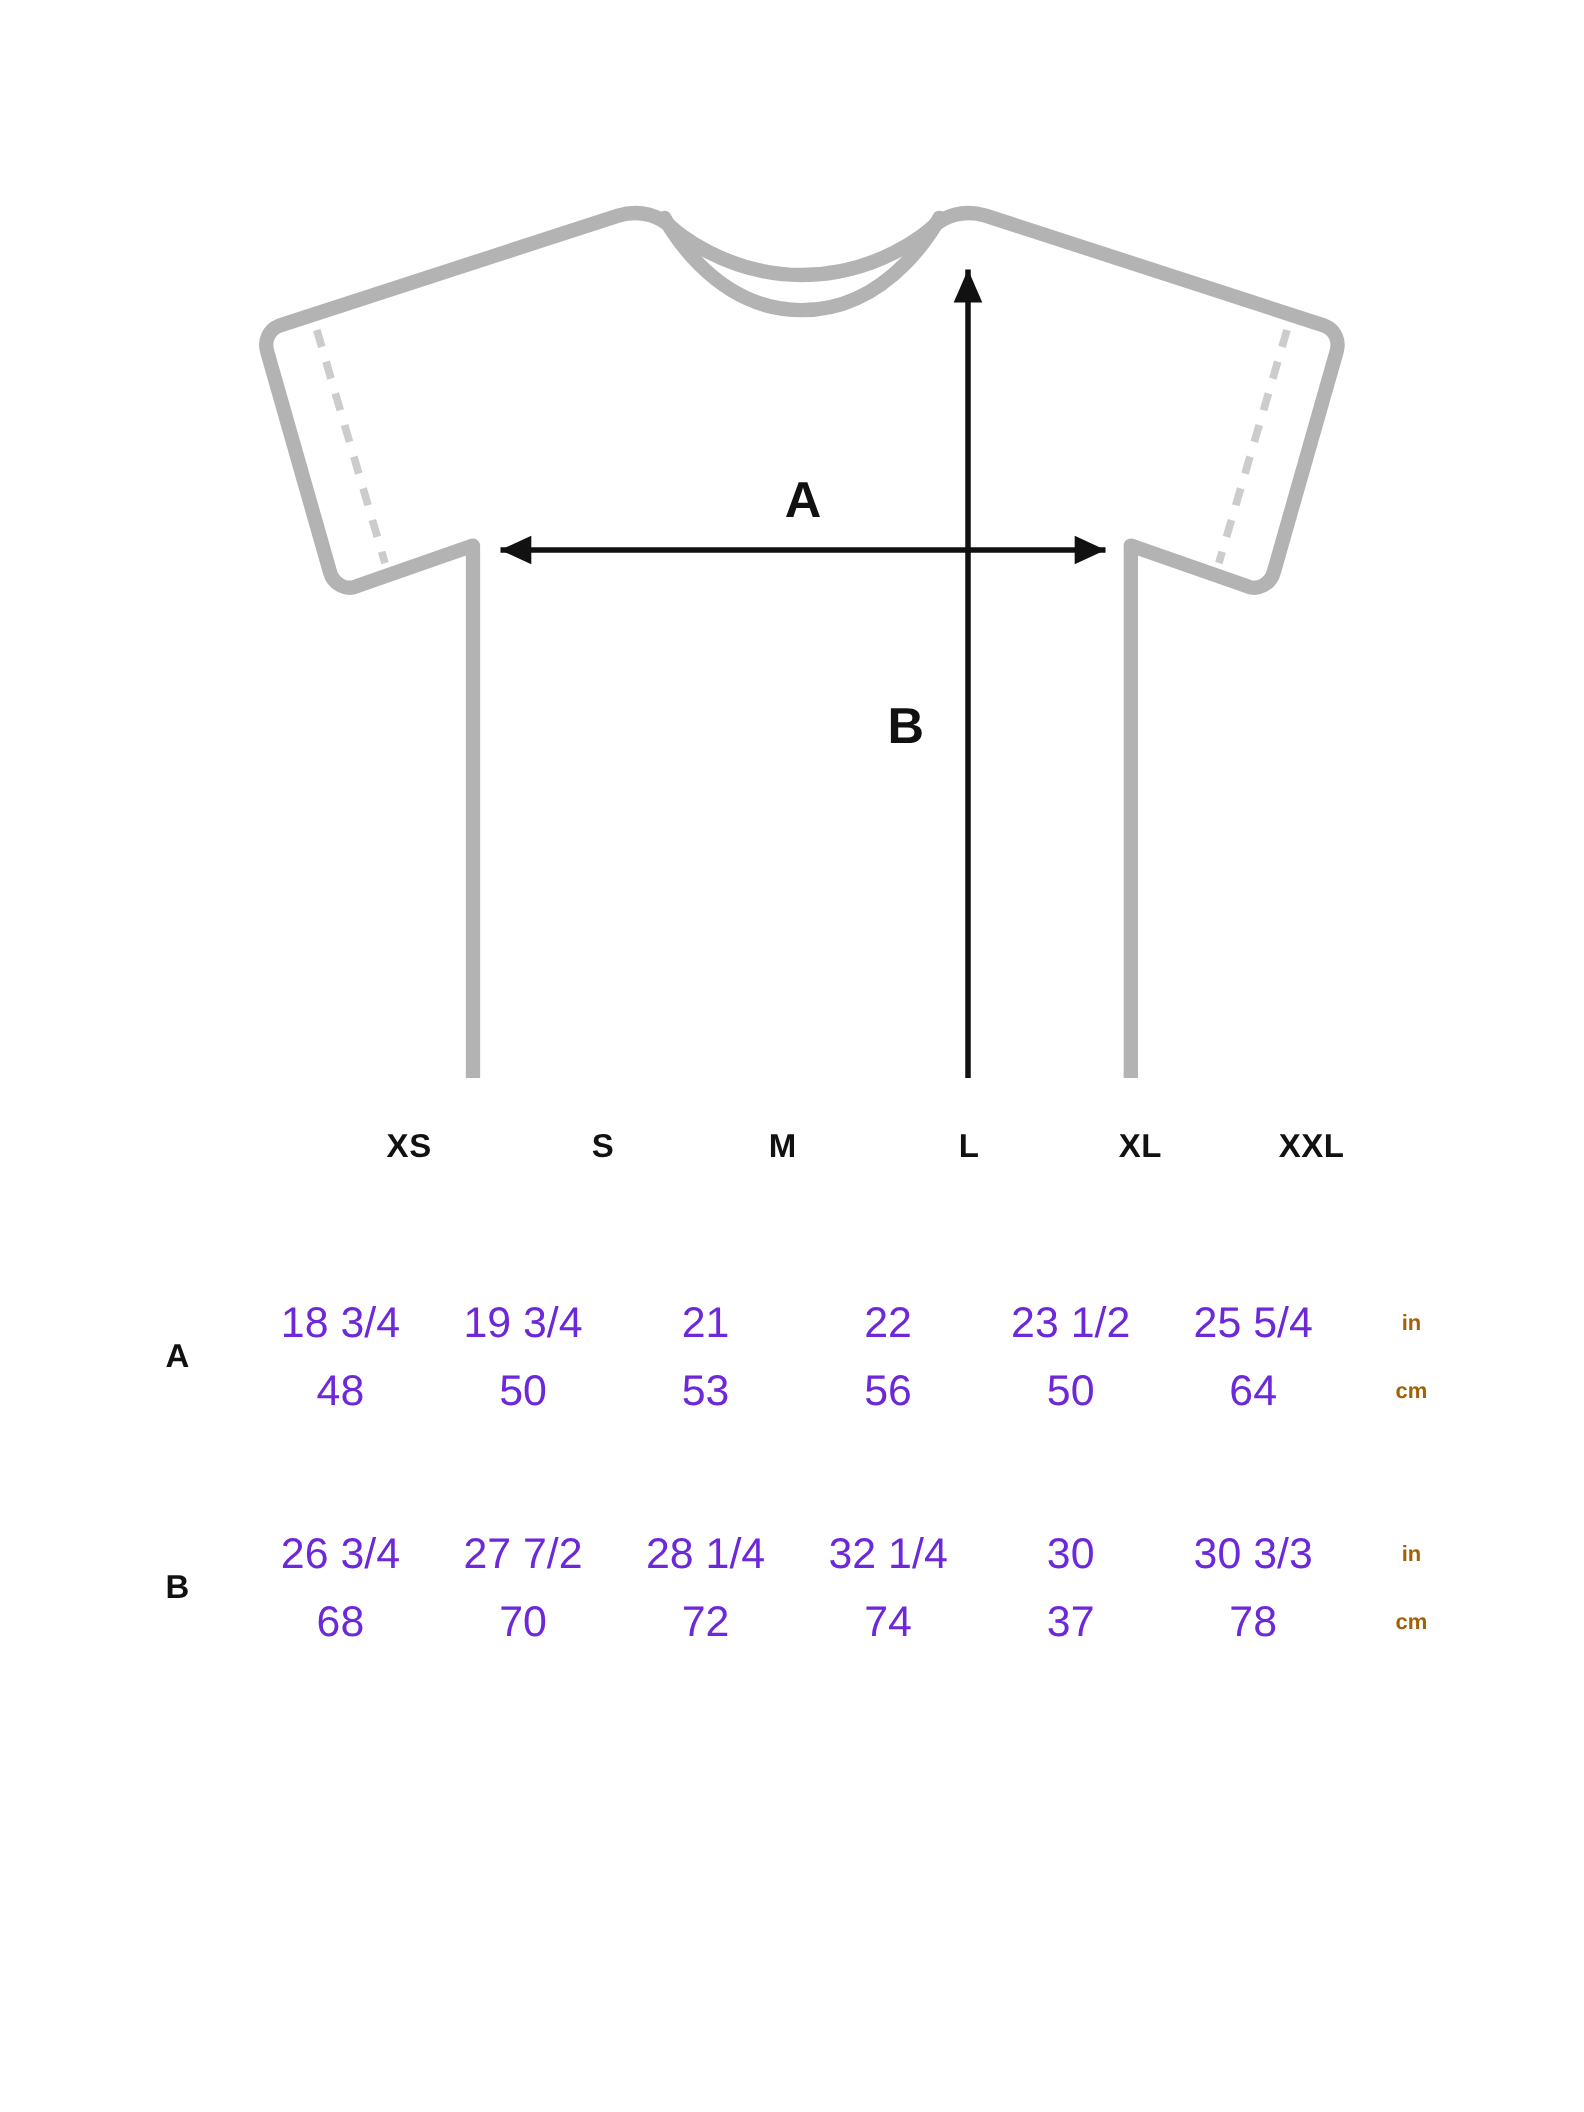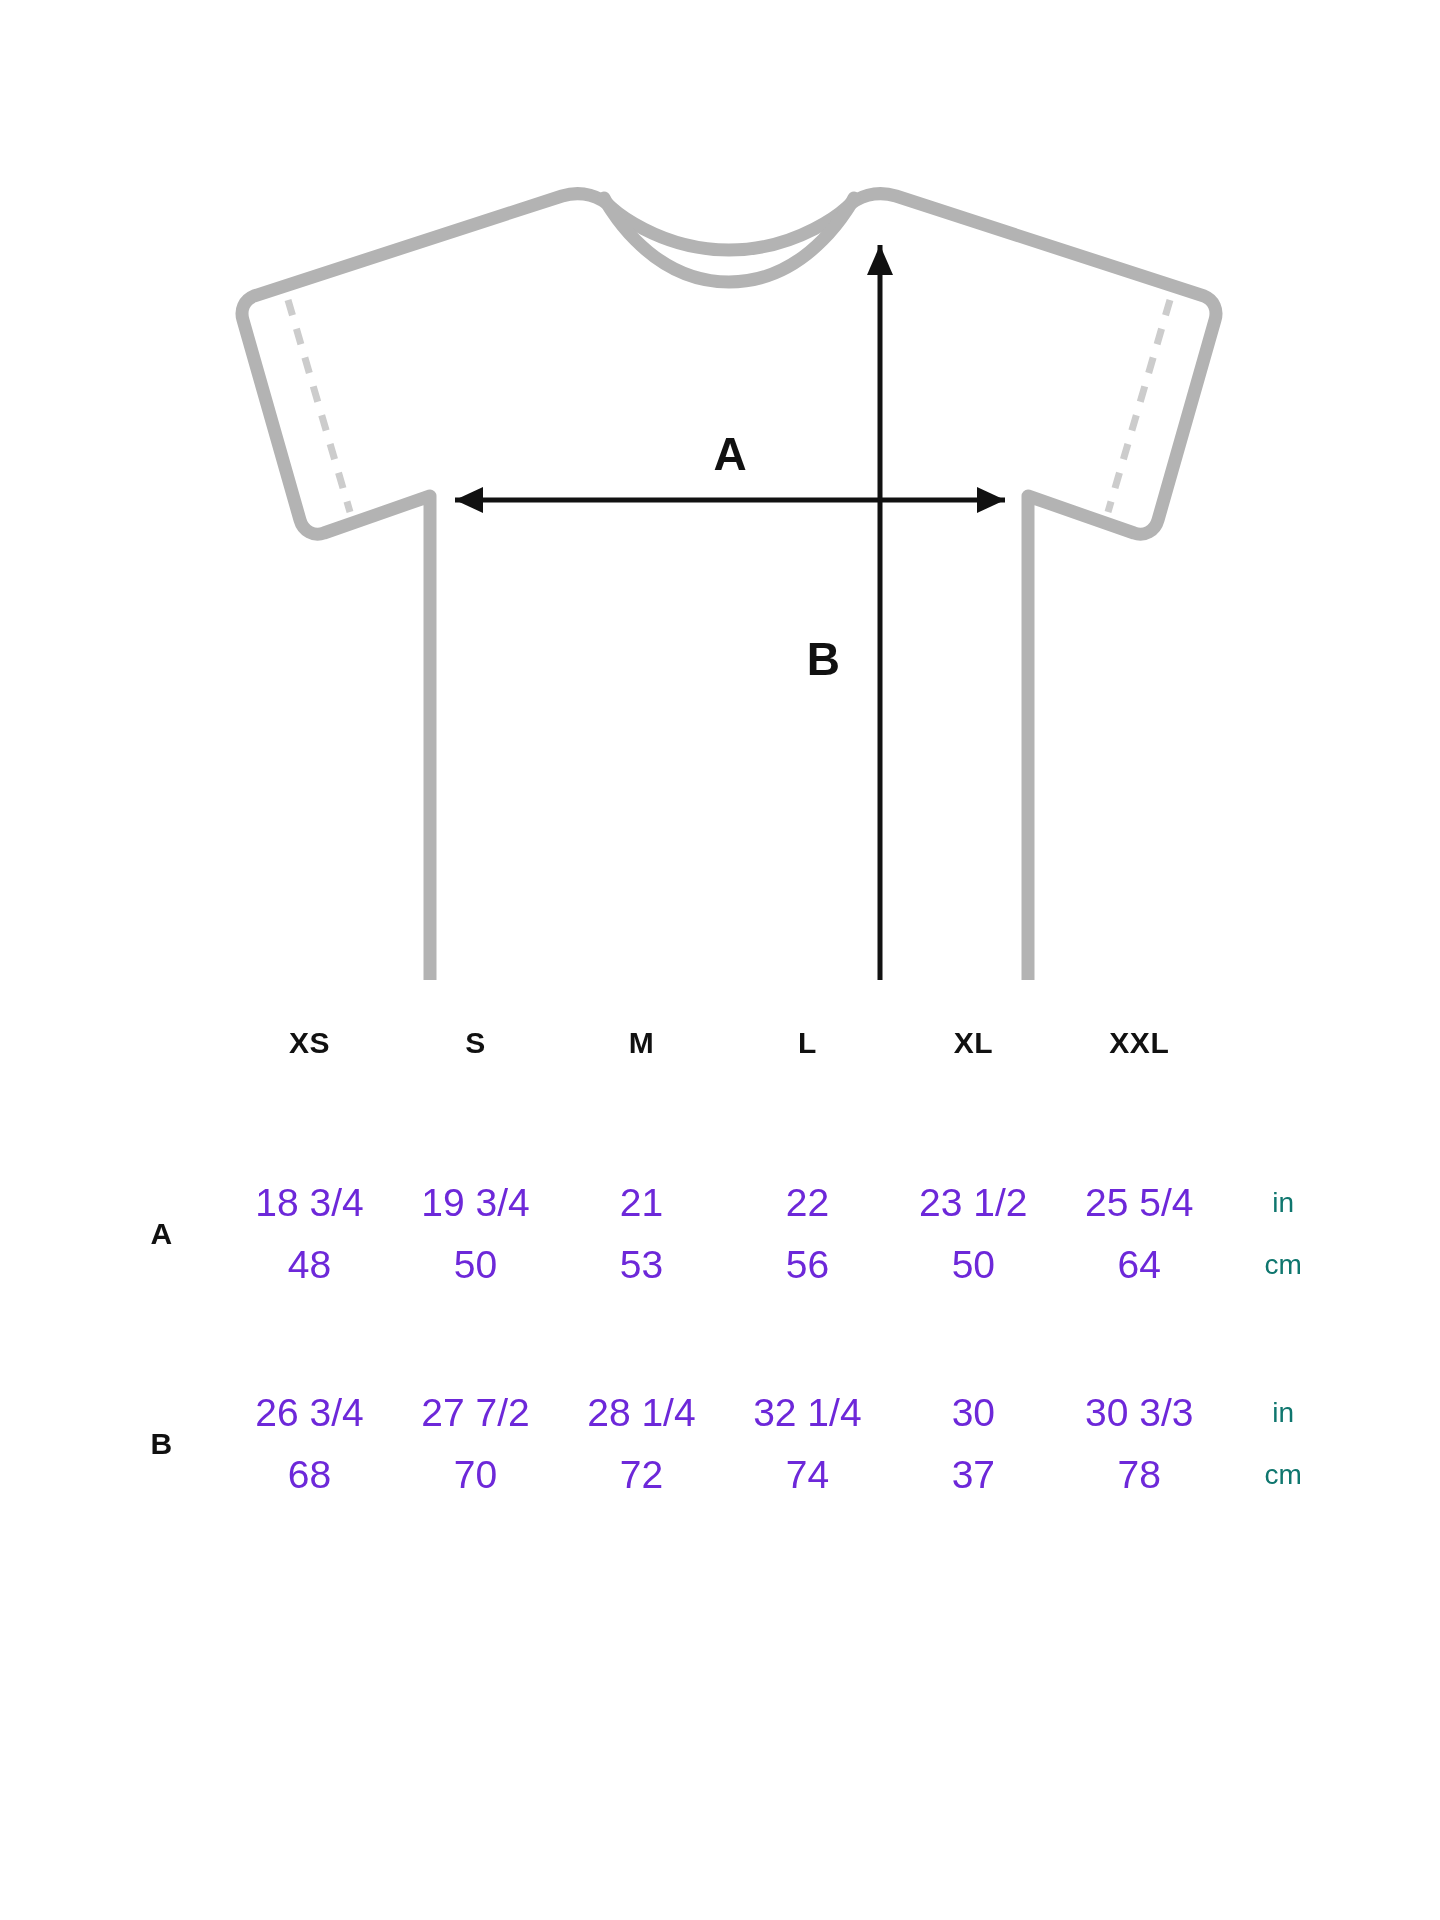--- a/index.html
+++ b/index.html
@@ -64,40 +64,42 @@
     text-align: center;
     vertical-align: middle;
   }
 
   .head-row th {
     height: 86px;
     font-size: 30px;
     font-weight: bold;
     letter-spacing: 0.5px;
     color: #111111;
+    text-align: right;
   }
   .head-row th.rowlabel-cell,
   .head-row th.unit-cell { font-size: 0; }
 
   .spacer-row td { height: 86px; }
 
   .val-row td {
     height: 62px;
     font-size: 39px;
     font-weight: normal;
     color: #6d28d9;
   }
   .val-row td.rowlabel-cell {
     font-size: 30px;
     font-weight: bold;
     color: #111111;
   }
   .val-row td.unit-cell {
-    font-size: 28px;
-    color: #0f766e;
+    font-size: 20px;
+    color: #a16207;
+    font-weight: bold;
   }
   .rowlabel-cell { text-align: center; }
 </style>
 </head>
 <body>
 
 <div class="page">
 
   <div class="diagram-wrap">
     <svg viewBox="0 0 1440 980" xmlns="http://www.w3.org/2000/svg">

